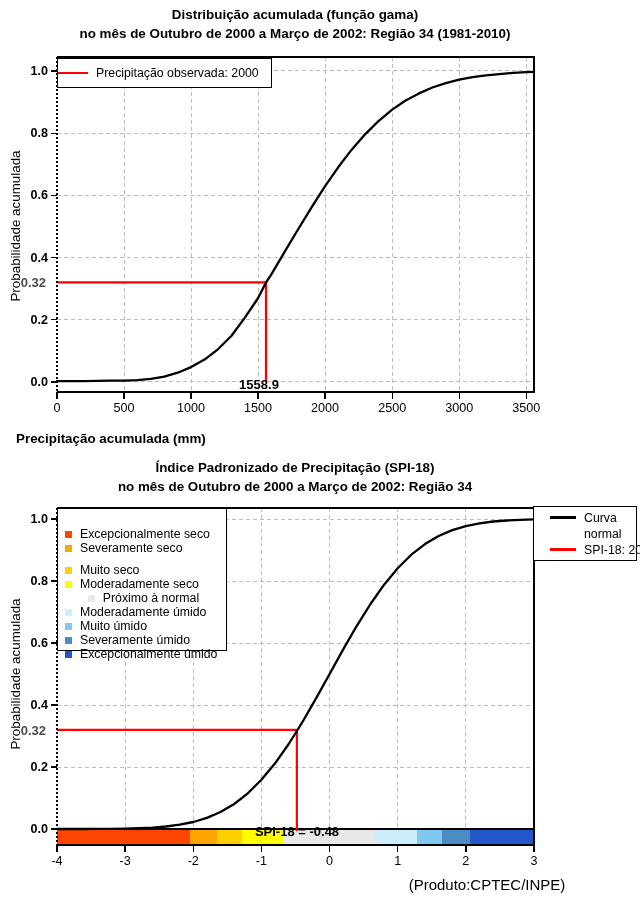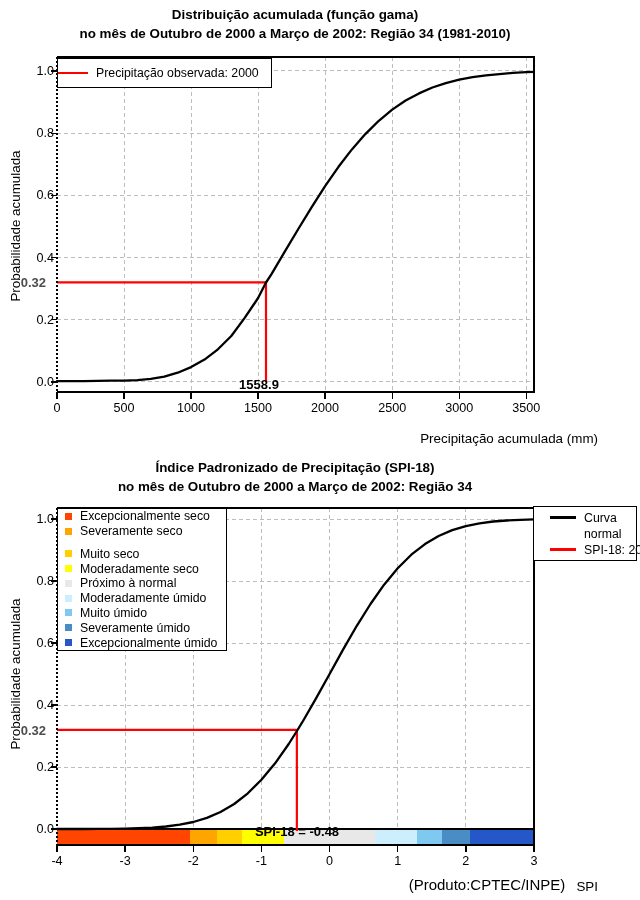--- a/index.html
+++ b/index.html
@@ -2,37 +2,37 @@
 <html><head>
 <meta charset="utf-8">
 <style>
   html,body{margin:0;padding:0;background:#ffffff;}
   .canvas{
     position:relative;width:640px;height:900px;background:#ffffff;overflow:hidden;
     font-family:"Liberation Sans","DejaVu Sans",sans-serif;color:#000;
   }
   .plot-svg{position:absolute;left:0;top:0;width:640px;height:450px;}
   .title{position:absolute;left:0;width:590px;text-align:center;font-weight:bold;font-size:13.4px;white-space:nowrap;}
-  .xlab{position:absolute;left:8px;width:590px;text-align:right;font-size:13.4px;}
+  .xlab{position:absolute;left:16px;width:590px;text-align:left;font-size:13.4px;font-weight:bold;}
   .ylab{position:absolute;left:15px;transform:translate(-50%,-50%) rotate(-90deg);font-size:13.4px;white-space:nowrap;}
   .tickx{position:absolute;width:50px;text-align:center;font-size:12.6px;height:15px;line-height:15px;}
-  .ticky{position:absolute;left:8px;width:46px;text-align:right;font-size:12.6px;height:16px;line-height:16px;}
+  .ticky{position:absolute;left:2px;width:46px;text-align:right;font-size:12.6px;height:16px;line-height:16px;font-weight:bold;}
   .annY{position:absolute;left:0;width:46px;text-align:right;transform:translateY(-50%);
         font-size:13px;font-weight:bold;color:#4d4d4d;}
   .annX{position:absolute;transform:translate(-50%,-50%);font-size:13px;font-weight:bold;white-space:nowrap;}
   .bar-label{position:absolute;transform:translate(-50%,-50%);font-size:13px;font-weight:bold;white-space:nowrap;}
   .footer{position:absolute;transform:translate(-50%,-50%);font-size:15px;white-space:nowrap;}
   .legend-box{position:absolute;background:#fff;border:1.2px solid #000;box-sizing:border-box;}
   .lg-row{display:flex;align-items:center;gap:8px;height:16px;}
   .lg-line{width:30px;height:2.4px;flex:0 0 30px;}
   .lg-sq{width:7px;height:7px;flex:0 0 7px;margin-left:3px;}
   .lg-txt{font-size:12.3px;white-space:nowrap;}
   #legend0{left:57px;top:58px;width:215px;height:30px;display:flex;align-items:center;}
   #legend-cat{left:57px;top:508px;width:170px;height:143px;display:flex;flex-direction:column;
-              justify-content:space-around;padding:0 4px;}
+              justify-content:space-around;padding:18px 4px;}
   #legend-lines{left:533px;top:506px;width:104px;height:55px;display:flex;flex-direction:column;
                 justify-content:center;padding:2px 16px;}
 </style>
 </head>
 <body>
 
 <div class="canvas">
 
   <svg id="svg0" class="plot-svg" style="top:0">
       <line x1="124.03204047217538" x2="124.03204047217538" y1="57" y2="392" stroke="#bdbdbd" stroke-width="1" stroke-dasharray="4 3" shape-rendering="crispEdges"></line>
@@ -122,39 +122,38 @@
         <span class="lg-line" style="background: rgb(255, 0, 0);"></span>
         <span class="lg-txt">Precipitação observada: 2000</span>
       </div>
     </div>
   <div class="annY" style="top:282px">0.32</div>
   <div class="annX" style="left:259px;top:384px">1558.9</div>
 
   <div class="title" style="top:460px">Índice Padronizado de Precipitação (SPI-18)</div>
   <div class="title" style="top:479px">no mês de Outubro de 2000 a Março de 2002: Região 34</div>
   <div class="ylab" style="top:674px">Probabilidade acumulada</div>
-  <div class="xlab" style="top:879px">SPI</div>
   <div id="legend-cat" class="legend-box">
       <div class="lg-row" style="height: 14px;">
         <span class="lg-sq" style="background: rgb(255, 69, 0);"></span>
         <span class="lg-txt">Excepcionalmente seco</span>
       </div>
       <div class="lg-row" style="height: 14px;">
         <span class="lg-sq" style="background: rgb(255, 165, 0);"></span>
         <span class="lg-txt">Severamente seco</span>
       </div>
       <div class="lg-row" style="height: 14px; margin-top: 8px;">
         <span class="lg-sq" style="background: rgb(255, 207, 0);"></span>
         <span class="lg-txt">Muito seco</span>
       </div>
       <div class="lg-row" style="height: 14px;">
         <span class="lg-sq" style="background: rgb(255, 255, 0);"></span>
         <span class="lg-txt">Moderadamente seco</span>
       </div>
-      <div class="lg-row" style="height: 14px;">
+      <div class="lg-row" style="height: 14px; justify-content: center;">
         <span class="lg-sq" style="background: rgb(232, 232, 232);"></span>
         <span class="lg-txt">Próximo à normal</span>
       </div>
       <div class="lg-row" style="height: 14px;">
         <span class="lg-sq" style="background: rgb(205, 238, 252);"></span>
         <span class="lg-txt">Moderadamente úmido</span>
       </div>
       <div class="lg-row" style="height: 14px;">
         <span class="lg-sq" style="background: rgb(127, 201, 240);"></span>
         <span class="lg-txt">Muito úmido</span>

